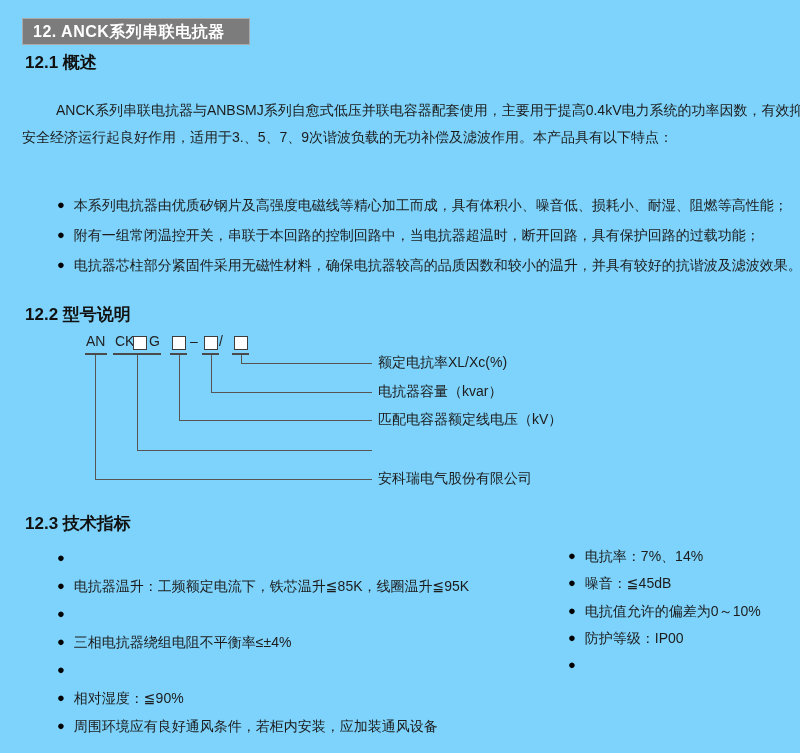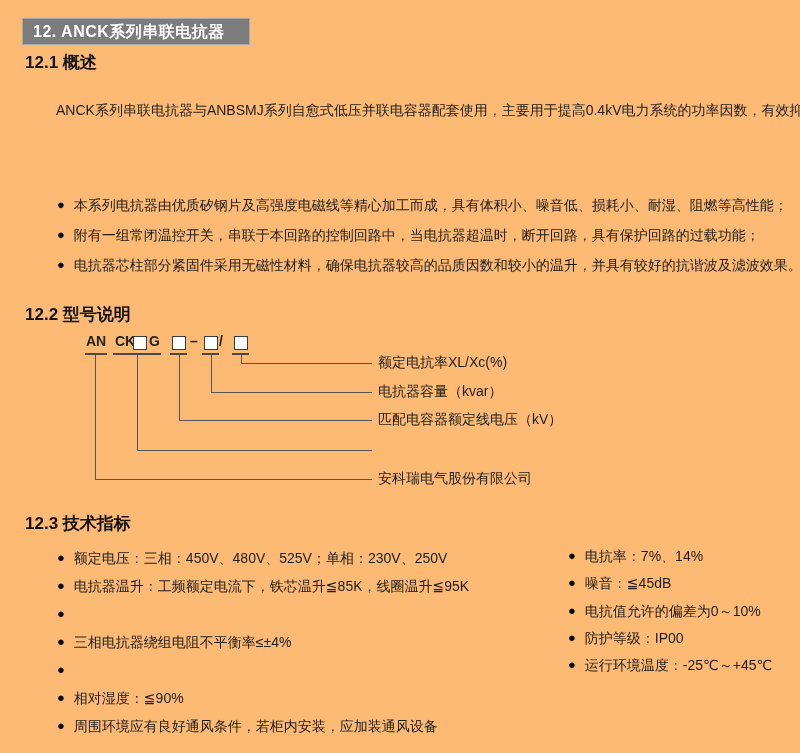--- a/index.html
+++ b/index.html
@@ -2,21 +2,21 @@
 <html><head>
 <meta charset="utf-8">
 <style>
   html, body { margin: 0; padding: 0; }
   body {
     width: 800px; height: 753px;
     background: #ffffff;
     font-family: "Liberation Sans", "DejaVu Sans", sans-serif;
     color: #1c1c1c;
   }
-  .page { position: relative; width: 800px; height: 753px; overflow: hidden; background: #fdba74; }
+  .page { position: relative; width: 800px; height: 753px; overflow: hidden; background: #7dd3fc; }
 
   
   .banner {
     position: absolute; left: 22px; top: 18px;
     width: 228px; height: 27px; box-sizing: border-box;
     background: #7c7c7c; border: 1px solid #a9a9a9;
     color: #ffffff; font-weight: bold; font-size: 16px;
     line-height: 25px; padding-left: 10px; letter-spacing: 0.5px;
     white-space: nowrap;
   }
@@ -39,21 +39,21 @@
   .features { position: absolute; left: 57px; top: 190px; width: 740px; }
   .feat { position: absolute; left: 0; display: flex; align-items: flex-start; white-space: nowrap; }
   .feat .bullet { font-size: 13px; line-height: 20px; color: #000; margin-right: 9px; }
   .feat .ftext  { font-size: 14px; line-height: 20px; }
   .feat-0 { top: 5px; }
   .feat-1 { top: 35px; }
   .feat-2 { top: 65px; }
 
   
   .diagram { position: absolute; left: 0; top: 330px; width: 800px; height: 175px; }
-  .tok { position: absolute; top: 3px; font-size: 14px; font-weight: bold; line-height: 17px; color: #222; }
+  .tok { position: absolute; top: 3px; font-size: 14px; font-weight: normal; line-height: 17px; color: #222; }
   .blank { position: absolute; top: 6px; width: 12px; height: 12px; border: 1.5px solid #3d3d3d; background: #fff; }
   .uline { position: absolute; top: 23px; height: 2px; background: #4a4a4a; }
   .vline { position: absolute; top: 25px; width: 1px; background: #555; }
   .hline { position: absolute; height: 1px; background: #555; }
   .legend { position: absolute; left: 378px; font-size: 14px; line-height: 17px; white-space: nowrap; color: #1c1c1c; }
 
   
   .speccol { position: absolute; }
   .specs-left  { left: 57px;  top: 548px; }
   .specs-right { left: 568px; top: 546px; }
@@ -69,20 +69,21 @@
 <div class="page">
 
   <div class="banner">
     <span>12.  ANCK系列串联电抗器</span>
   </div>
 
   <div class="h2 h-overview">12.1 概述</div>
 
   <div class="para">
     <div class="pline indent">ANCK系列串联电抗器与ANBSMJ系列自愈式低压并联电容器配套使用，主要用于提高0.4kV电力系统的功率因数，有效抑制电</div>
+    <div class="pline">安全经济运行起良好作用，适用于3.、5、7、9次谐波负载的无功补偿及滤波作用。本产品具有以下特点：</div>
   </div>
 
   <div class="features">
     <div class="feat feat-0">
       <span class="bullet">●</span>
       <span class="ftext">本系列电抗器由优质矽钢片及高强度电磁线等精心加工而成，具有体积小、噪音低、损耗小、耐湿、阻燃等高性能；</span>
     </div>
     <div class="feat feat-1">
       <span class="bullet">●</span>
       <span class="ftext">附有一组常闭温控开关，串联于本回路的控制回路中，当电抗器超温时，断开回路，具有保护回路的过载功能；</span>
@@ -129,21 +130,20 @@
     <div class="legend" style="top:53px">电抗器容量（kvar）</div>
     <div class="legend" style="top:81px">匹配电容器额定线电压（kV）</div>
     <div class="legend" style="top:140px">安科瑞电气股份有限公司</div>
   </div>
 
   <div class="h2 h-specs">12.3 技术指标</div>
 
   <div class="speccol specs-left">
     <div class="spec">
       <span class="bullet">●</span>
-      <span class="stext">额定电压：三相：450V、480V、525V；单相：230V、250V</span>
     </div>
     <div class="spec">
       <span class="bullet">●</span>
       <span class="stext">电抗器温升：工频额定电流下，铁芯温升≦85K，线圈温升≦95K</span>
     </div>
     <div class="spec">
       <span class="bullet">●</span>
     </div>
     <div class="spec">
       <span class="bullet">●</span>
@@ -174,17 +174,16 @@
     <div class="spec">
       <span class="bullet">●</span>
       <span class="stext">电抗值允许的偏差为0～10%</span>
     </div>
     <div class="spec">
       <span class="bullet">●</span>
       <span class="stext">防护等级：IP00</span>
     </div>
     <div class="spec">
       <span class="bullet">●</span>
-      <span class="stext">运行环境温度：-25℃～+45℃</span>
     </div>
   </div>
 
 </div>
 
 </body></html>

